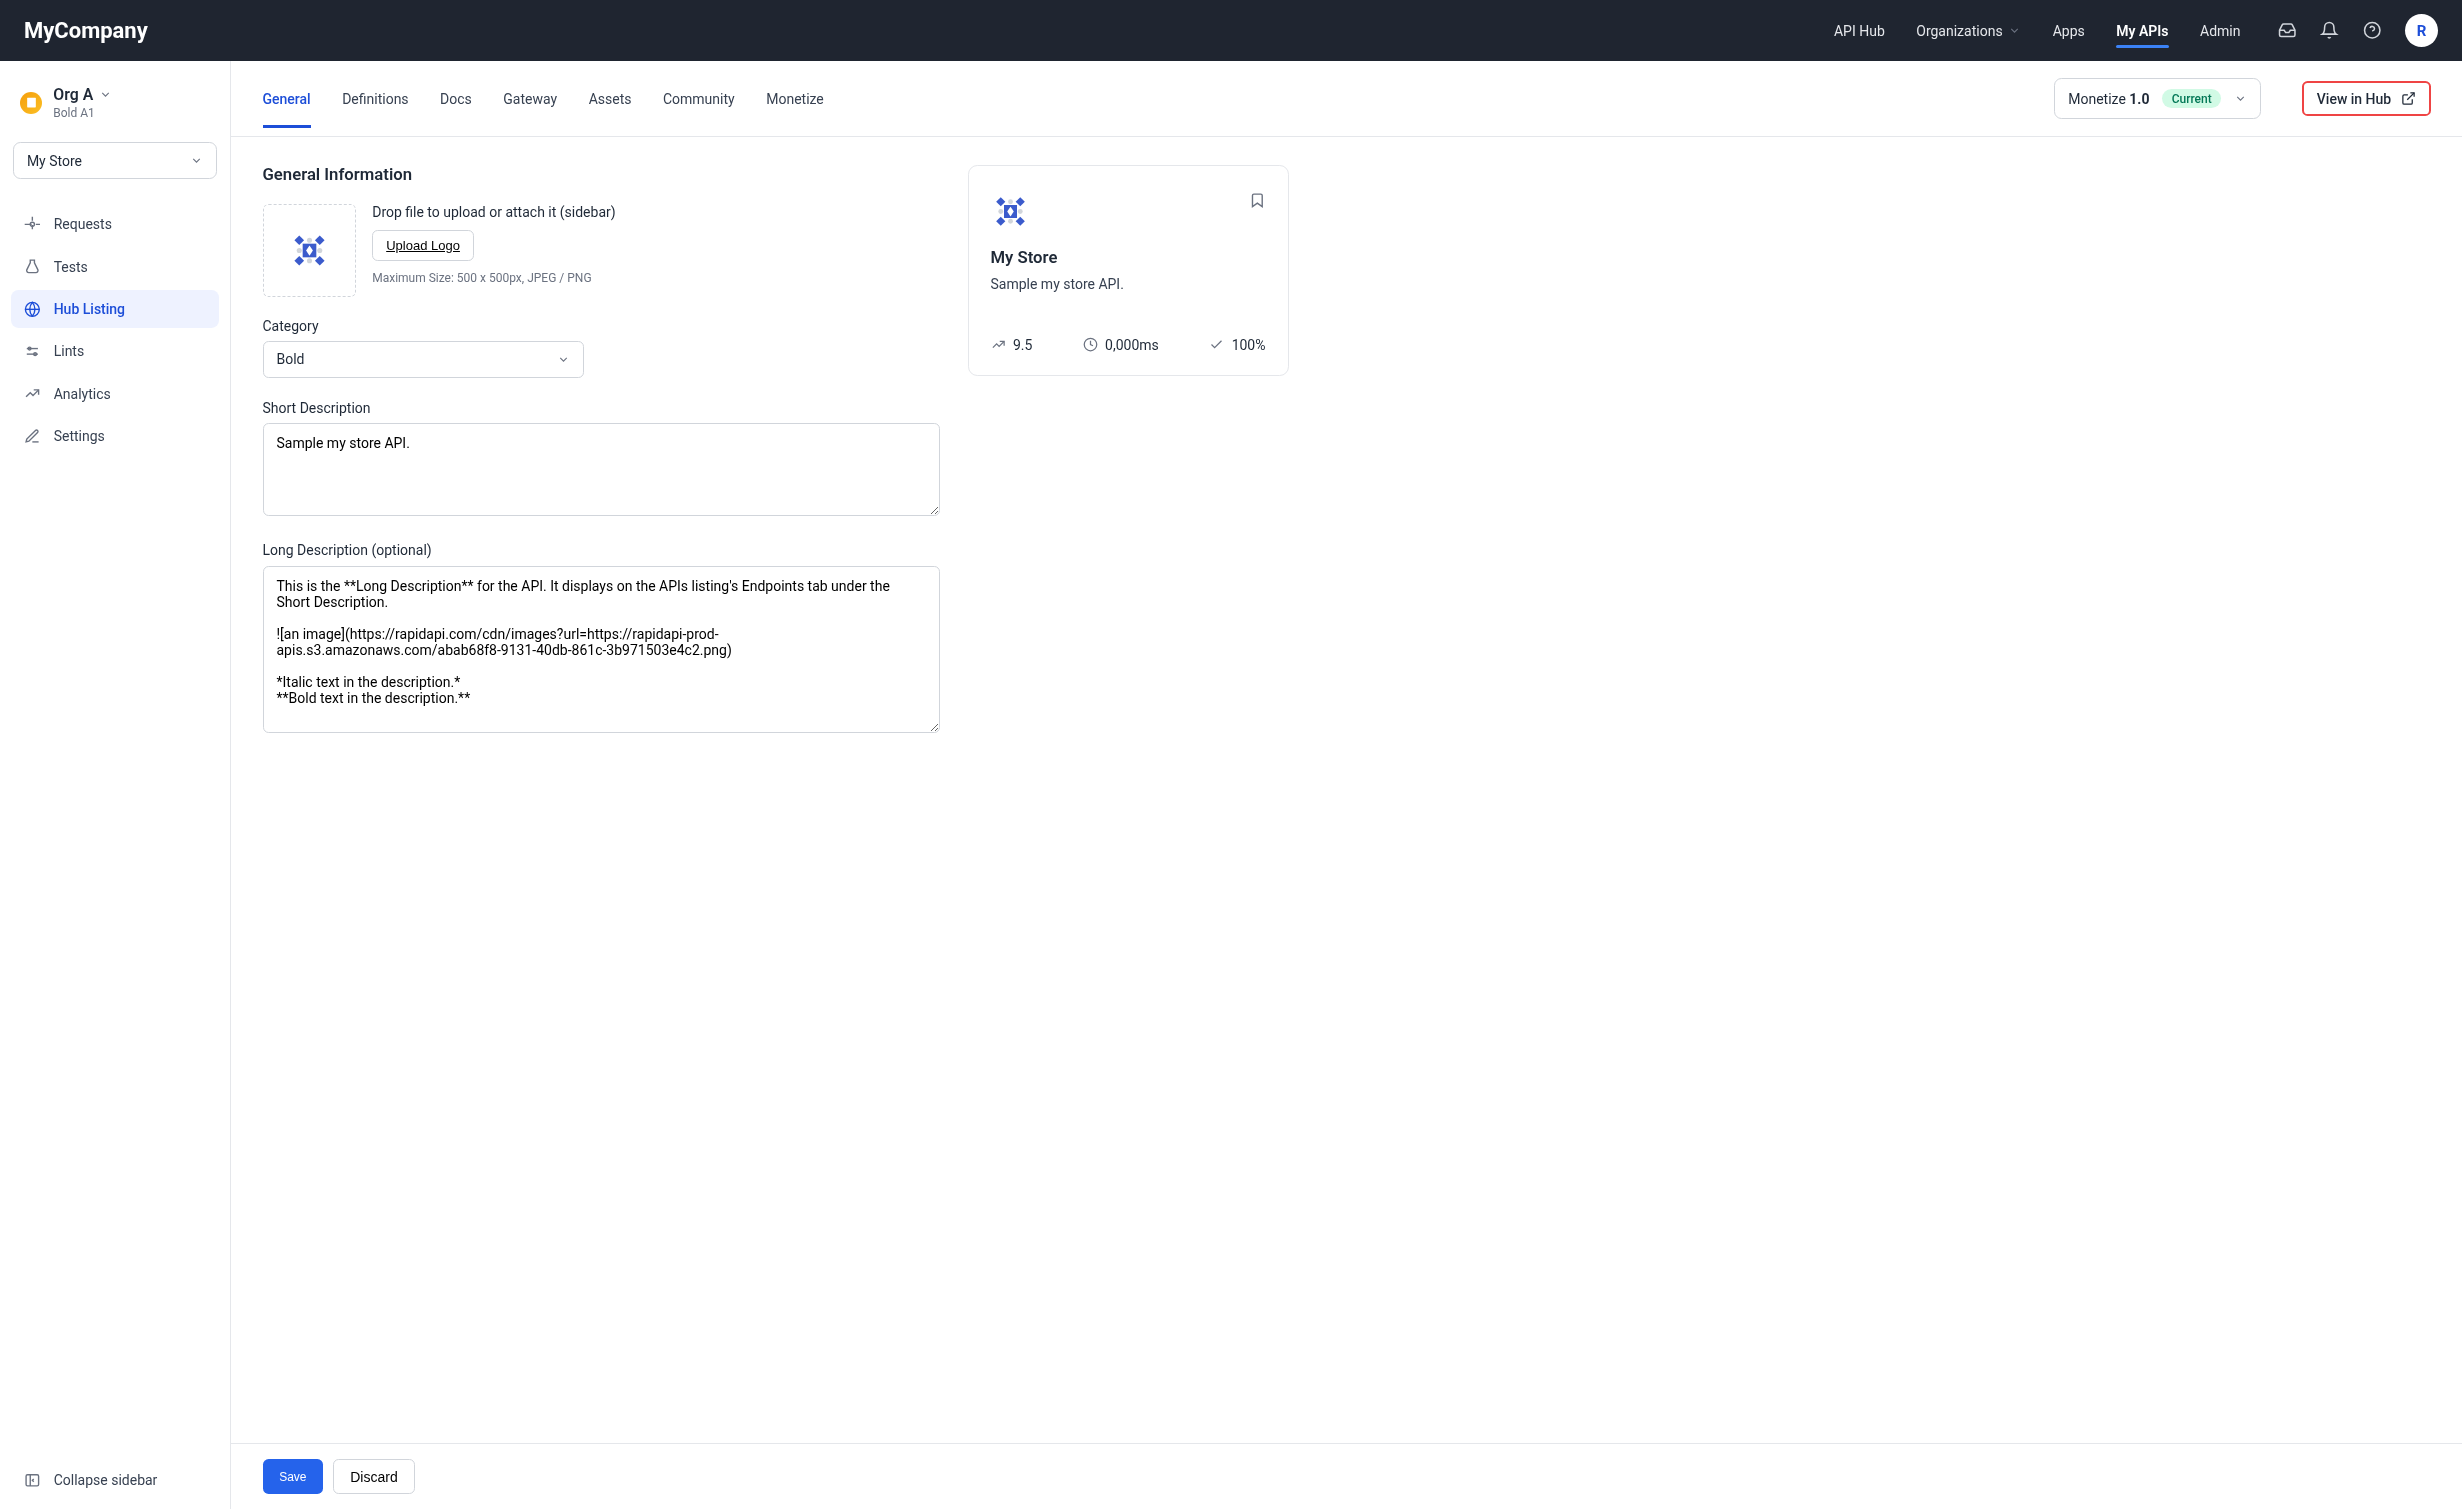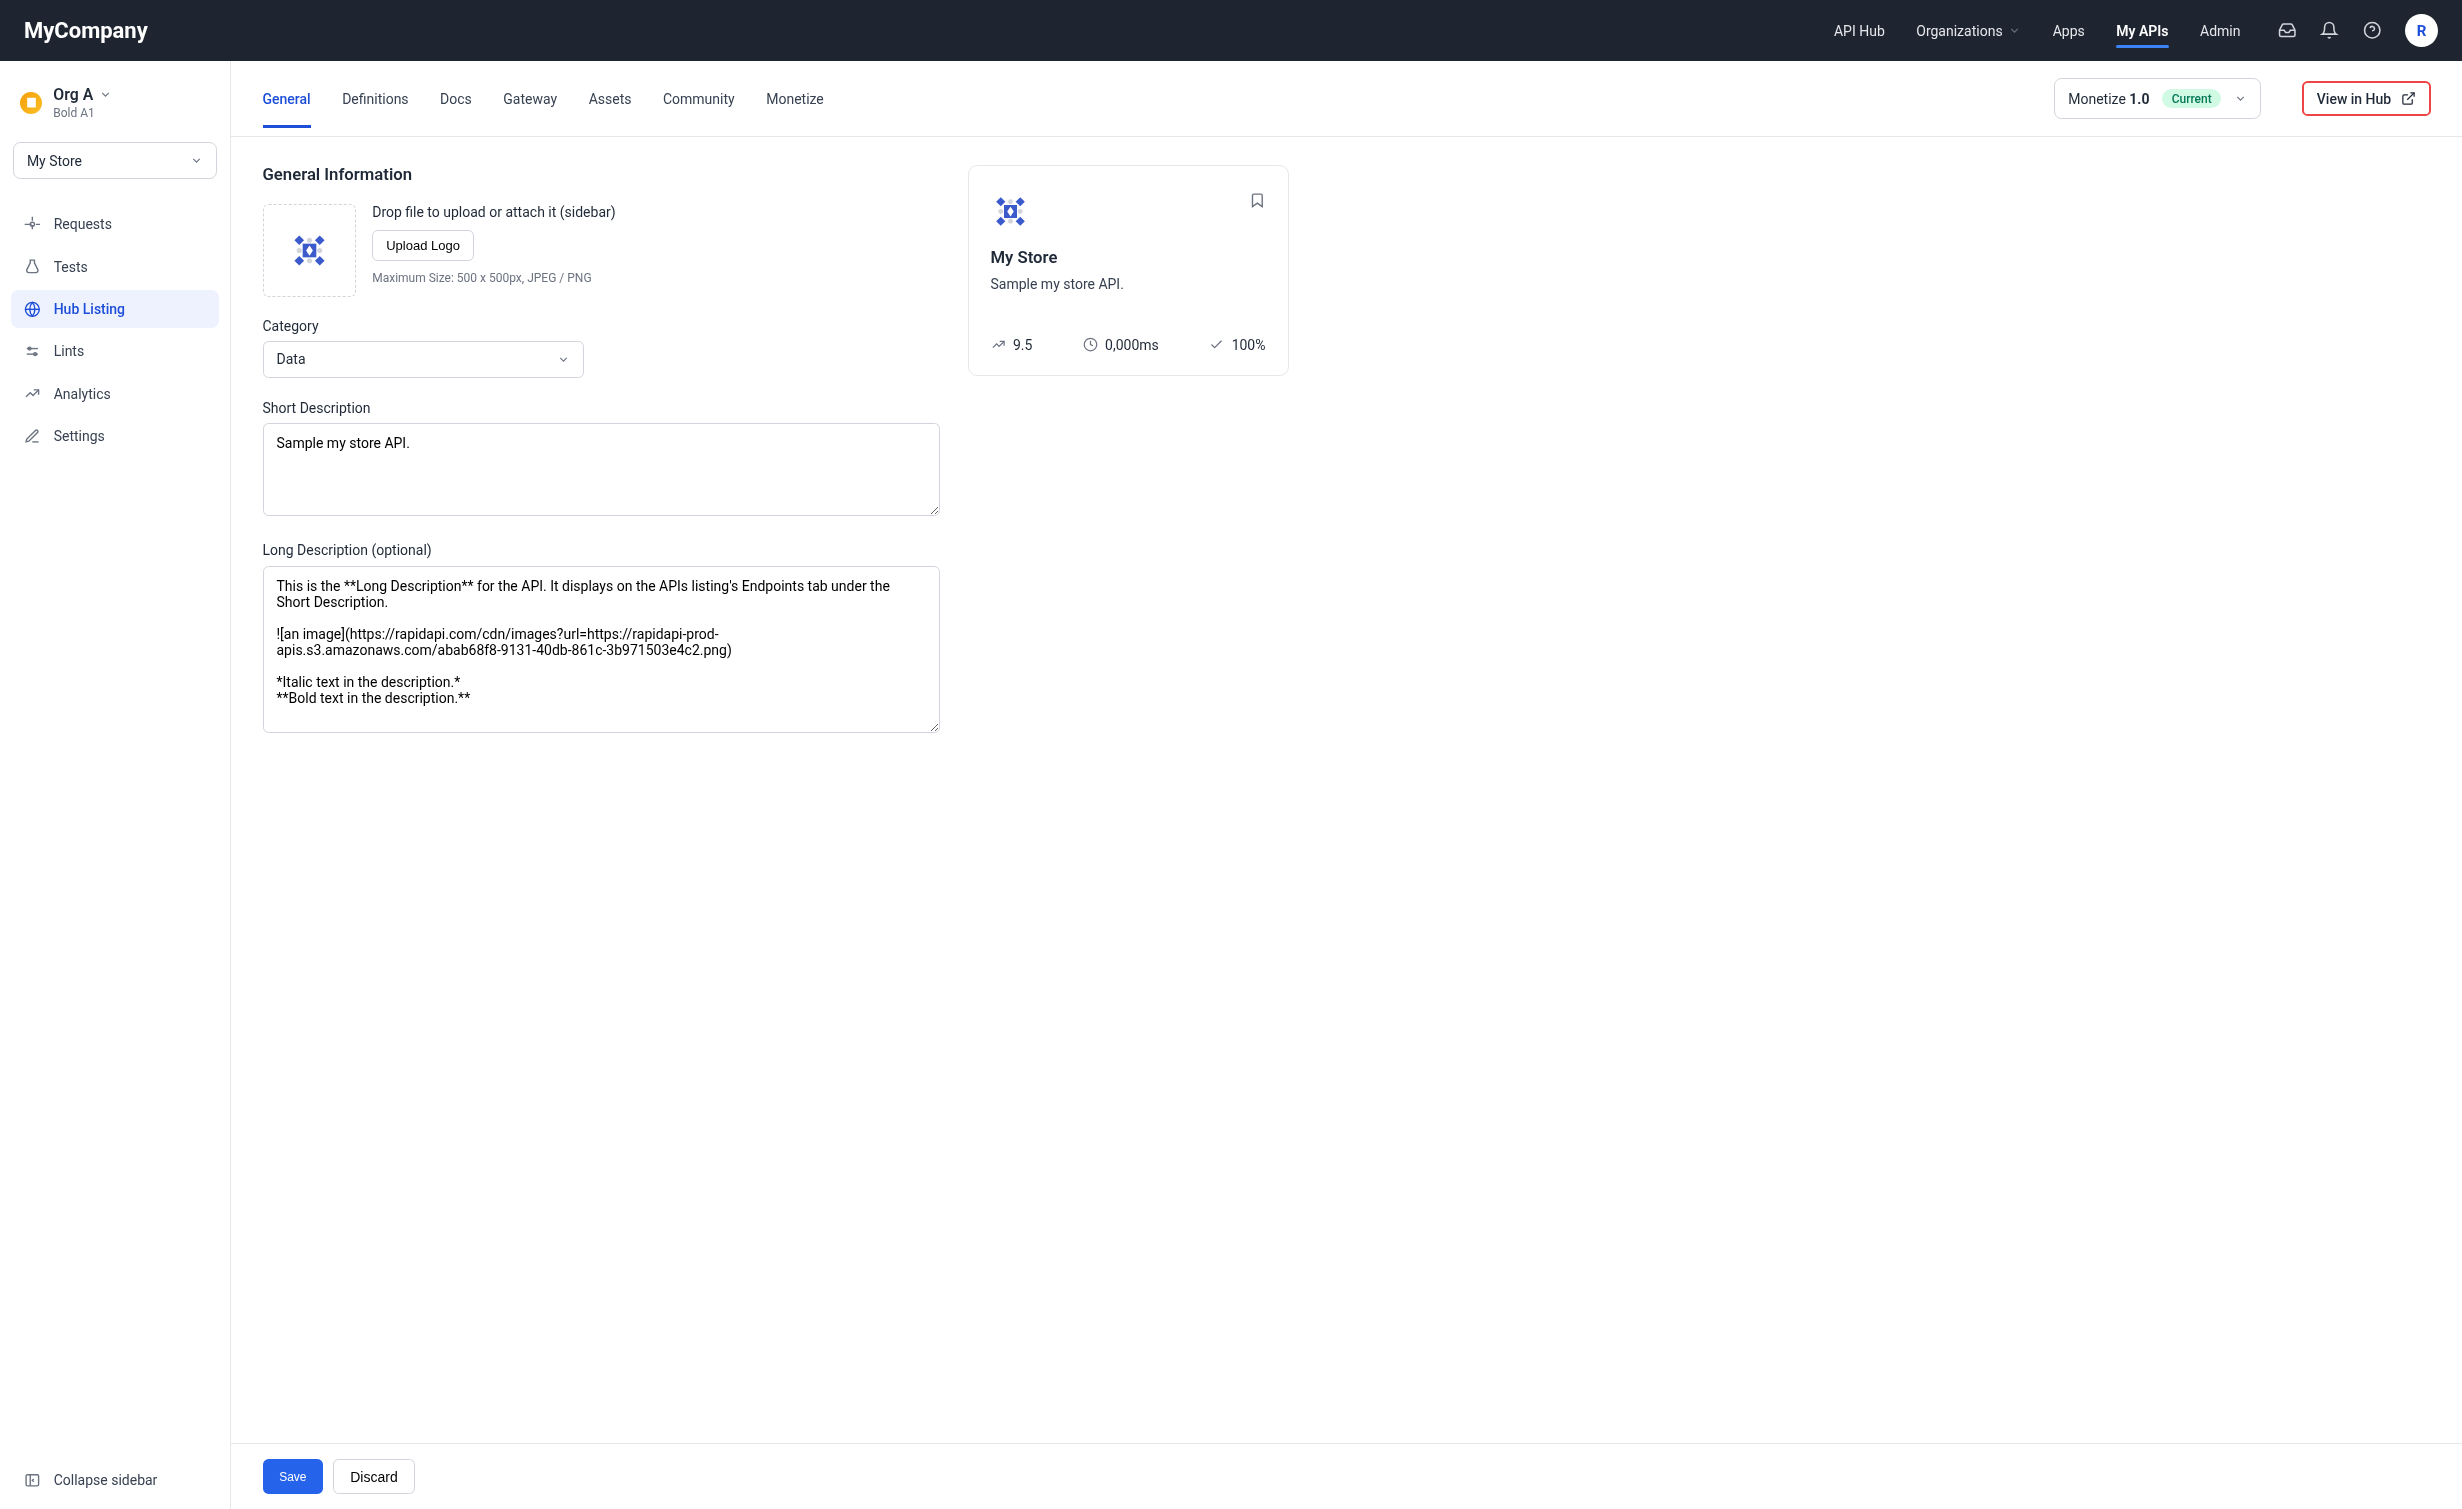--- a/index.html
+++ b/index.html
@@ -36,21 +36,21 @@
 .version-text { font-size:14px; }
 .badge-current { background:#d1fae5; color:#047857; font-size:12px; padding:2.8px 9.3px; border-radius:11px; font-weight:500; }
 .view-hub { border:2.8px solid #ef4444; border-radius:5.6px; padding: 7.4px 13px; display:flex; align-items:center; gap:9.3px; font-size:14px; font-weight:500; cursor:pointer; margin-left:9.3px; }
 .body-area { flex:1; overflow:auto; padding: 28px 31.5px 0 31.5px; display:flex; gap: 28px; }
 .form-col { flex:1; max-width: 677px; }
 .section-title { font-size:16.7px; font-weight:600; margin-bottom: 20.4px; }
 .upload-row { display:flex; gap:16.7px; margin-bottom: 20.4px; }
 .upload-box { width:93px; height:93px; border:0.9px dashed #d1d5db; border-radius:5.6px; display:flex; align-items:center; justify-content:center; }
 .upload-meta { display:flex; flex-direction:column; gap:9.3px; }
 .upload-hint { font-size:14px; }
-.btn-outline { border:0.9px solid #d1d5db; background:#fff; border-radius:5.6px; padding: 7.4px 13px; font-size:13px; cursor:pointer; width:fit-content; }
+.btn-outline { border:0.9px solid #d1d5db; background:#fff; border-radius:5.6px; padding: 7.4px 13px; font-size:13px; cursor:pointer; width:fit-content;text-decoration:underline; }
 .small-text { font-size:12px; color:#6b7280; }
 .field-label { font-size:14px; margin-bottom:7.4px; display:block; }
 .select-box { border:0.9px solid #d1d5db; border-radius:5.6px; padding: 9.3px 13px; width: 321px; display:flex; justify-content:space-between; align-items:center; font-size:14px; cursor:pointer; margin-bottom: 20.4px; }
 .textarea { border:0.9px solid #d1d5db; border-radius:5.6px; padding: 11px 13px; width:100%; font-size:14px; font-family:inherit; resize:vertical; }
 .short-desc { height: 93px; }
 .long-desc { height: 167px; }
 .help-text { font-size:12px; color:#6b7280; margin-top:9.3px; line-height:1.5; }
 .field-group { margin-bottom: 22px; }
 .preview-card { width: 321px; border:0.9px solid #e5e7eb; border-radius:9.3px; padding: 26px 22px 22px 22px; height: fit-content; }
 .preview-head { display:flex; justify-content:space-between; align-items:flex-start; margin-bottom: 16.7px; }
@@ -236,21 +236,21 @@
           <div class="upload-meta">
             <div class="upload-hint">Drop file to upload or attach it (sidebar)</div>
             <button class="btn-outline">Upload Logo</button>
             <div class="small-text">Maximum Size: 500 x 500px, JPEG / PNG</div>
           </div>
         </div>
 
         <div class="field-group">
           <label class="field-label">Category</label>
           <div class="select-box">
-            <span>Data</span>
+            <span>Bold</span>
             <svg class="chev" viewBox="0 0 24 24" fill="none" stroke="currentColor" stroke-width="2">
                 <polyline points="6 9 12 15 18 9"></polyline>
               </svg>
           </div>
         </div>
 
         <div class="field-group">
           <label class="field-label">Short Description</label>
           <textarea class="textarea short-desc" style="">Sample my store API.</textarea>
         </div>

